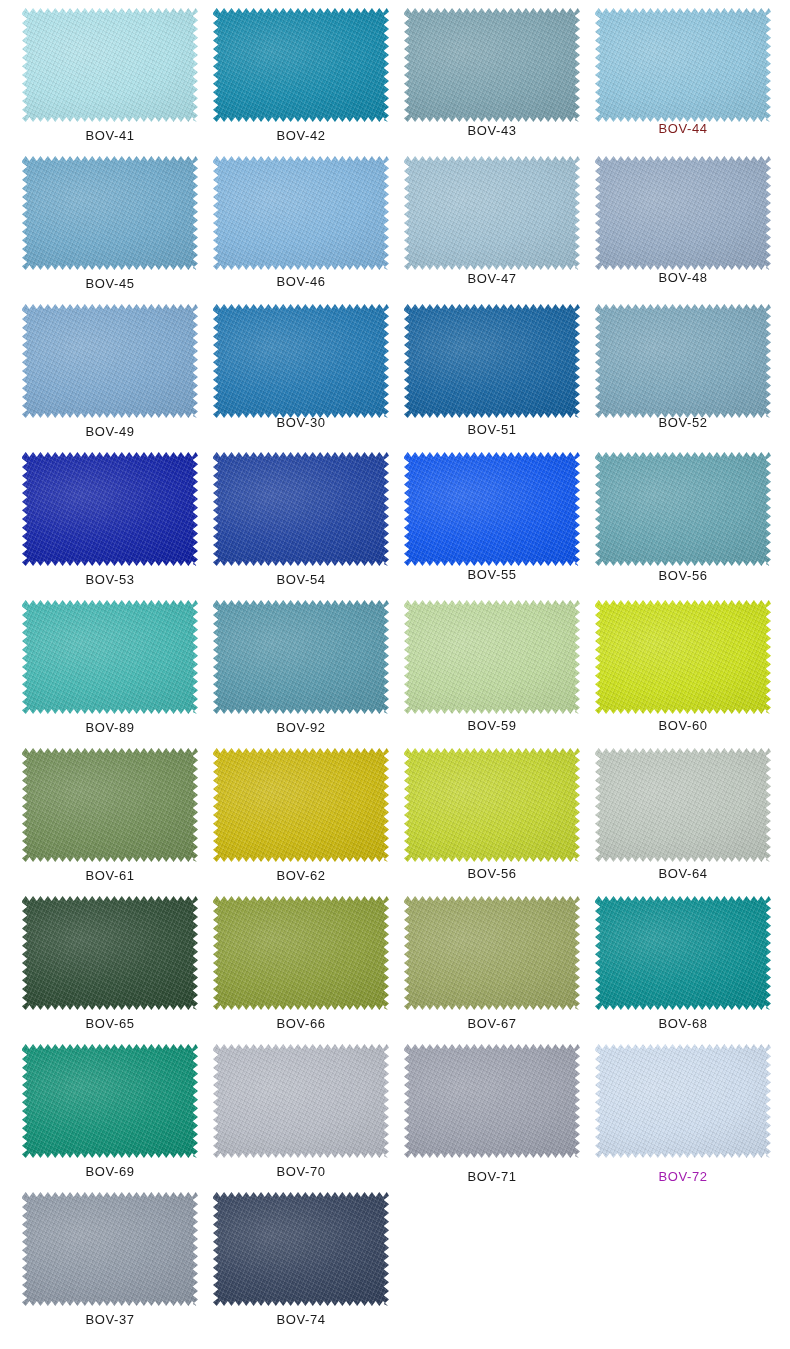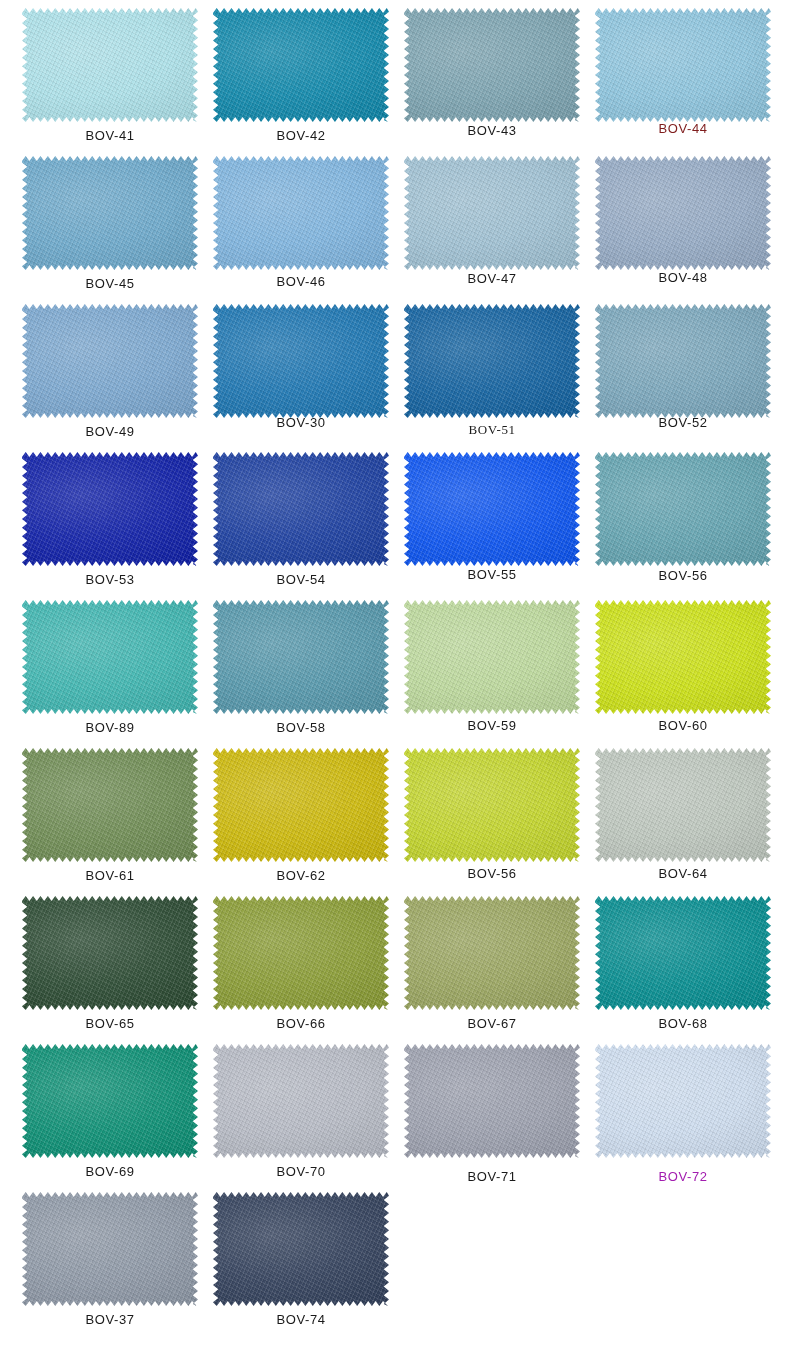--- a/index.html
+++ b/index.html
@@ -215,21 +215,21 @@
         <div class="swatch-chip" style="background-color: rgb(123, 167, 207);"></div>
       </div>
       <div class="swatch-label" style="top: 120px; color: rgb(26, 26, 26);">BOV-49</div>
     </div>
     <div class="swatch-cell" style="left: 213px; top: 304px;">
       <div class="swatch-chip-wrap">
         <div class="swatch-chip" style="background-color: rgb(29, 118, 178);"></div>
       </div>
       <div class="swatch-label" style="top: 111px; color: rgb(26, 26, 26);">BOV-30</div>
     </div>
-    <div class="swatch-cell" style="left: 404px; top: 304px; font-family: Liberation Serif, serif;">
+    <div class="swatch-cell" style="left: 404px; top: 304px;">
       <div class="swatch-chip-wrap">
         <div class="swatch-chip" style="background-color: rgb(19, 98, 160);"></div>
       </div>
       <div class="swatch-label" style="top: 118px; color: rgb(26, 26, 26);">BOV-51</div>
     </div>
     <div class="swatch-cell" style="left: 595px; top: 304px;">
       <div class="swatch-chip-wrap">
         <div class="swatch-chip" style="background-color: rgb(122, 166, 187);"></div>
       </div>
       <div class="swatch-label" style="top: 111px; color: rgb(26, 26, 26);">BOV-52</div>
@@ -261,21 +261,21 @@
     <div class="swatch-cell" style="left: 22px; top: 600px;">
       <div class="swatch-chip-wrap">
         <div class="swatch-chip" style="background-color: rgb(63, 181, 176);"></div>
       </div>
       <div class="swatch-label" style="top: 120px; color: rgb(26, 26, 26);">BOV-89</div>
     </div>
     <div class="swatch-cell" style="left: 213px; top: 600px;">
       <div class="swatch-chip-wrap">
         <div class="swatch-chip" style="background-color: rgb(85, 151, 171);"></div>
       </div>
-      <div class="swatch-label" style="top: 120px; color: rgb(26, 26, 26);">BOV-58</div>
+      <div class="swatch-label" style="top: 120px; color: rgb(26, 26, 26);">BOV-92</div>
     </div>
     <div class="swatch-cell" style="left: 404px; top: 600px;">
       <div class="swatch-chip-wrap">
         <div class="swatch-chip" style="background-color: rgb(188, 216, 156);"></div>
       </div>
       <div class="swatch-label" style="top: 118px; color: rgb(26, 26, 26);">BOV-59</div>
     </div>
     <div class="swatch-cell" style="left: 595px; top: 600px;">
       <div class="swatch-chip-wrap">
         <div class="swatch-chip" style="background-color: rgb(203, 224, 22);"></div>

